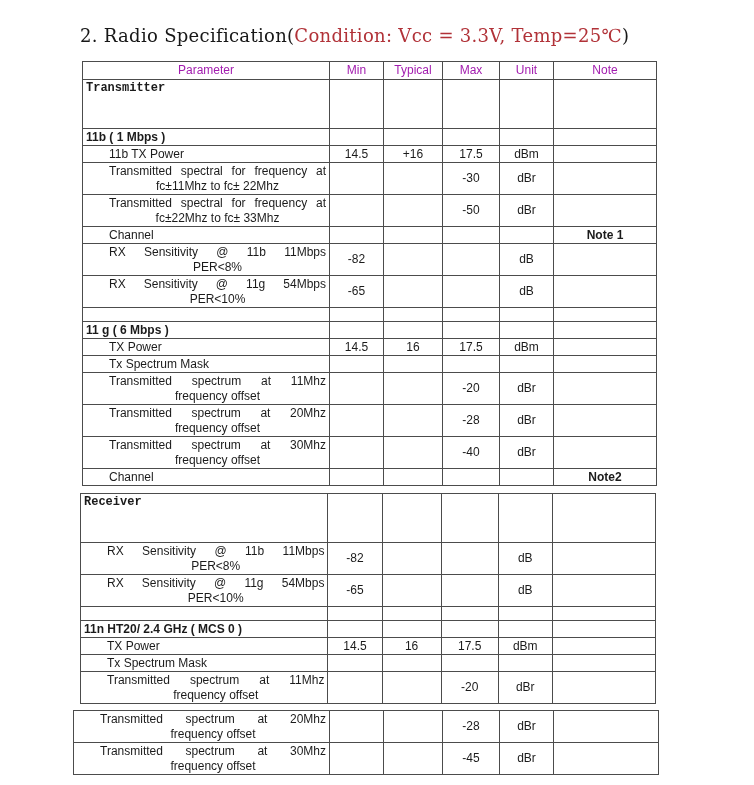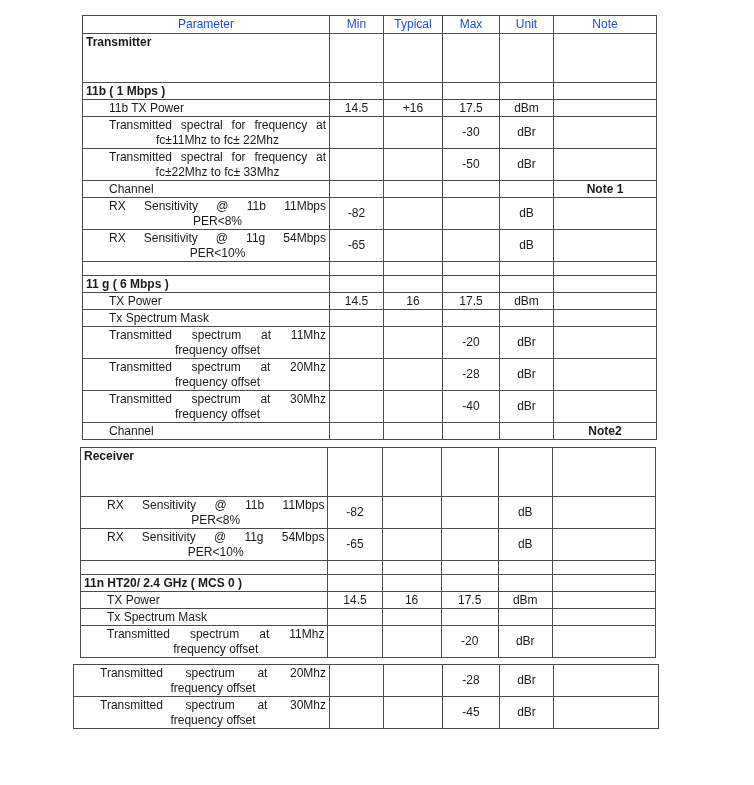--- a/index.html
+++ b/index.html
@@ -32,41 +32,42 @@
     padding: 0 3px;
     line-height: 1.22;
     vertical-align: middle;
     overflow: hidden;
   }
   .t2, .t3 { border: 1.5px solid #3e3e3e; }
   .spec-table thead th {
     font-weight: 400;
     text-align: center;
     height: 17px;
-    color: #1d4ed8;
-  }
-  .row.group-tall td { height: 47px; }
+    color: #a21caf;
+  }
+  .row.group-tall td { height: 47px; font-family: Liberation Mono, monospace; }
   .row.group td      { height: 16px; }
   .row.item td       { height: 16px; }
   .row.item2 td      { height: 31px; }
   .row.empty td      { height: 13px; }
   .c-param { text-align: left; }
   .c-param.indent { padding-left: 26px; }
   .c-param.group { font-weight: bold; }
   .row.group-tall .c-param { vertical-align: top; padding-top: 1px; }
   .c-param .l1 { text-align: justify; text-align-last: justify; }
   .c-param .l2 { text-align: center; }
   .c-val  { text-align: center; }
   .c-note { text-align: center; font-weight: bold; }
 </style>
 </head>
 <body>
 
 <div>
 
+  <h1 class="title"><span>2. Radio Specification(</span><span class="red" style="color: rgb(177, 50, 56);">Condition: Vcc = 3.3V, Temp=25℃</span><span>)</span></h1>
 
   <table class="spec-table t1">
     <colgroup>
       <col style="width:247px">
         <col style="width:54px">
         <col style="width:59px">
       <col style="width:57px">
         <col style="width:54px">
         <col style="width:103px">
     </colgroup>

